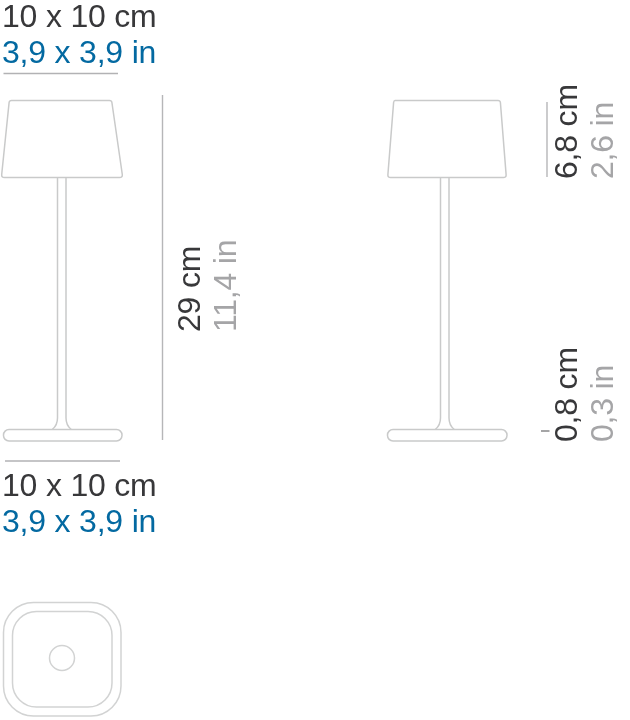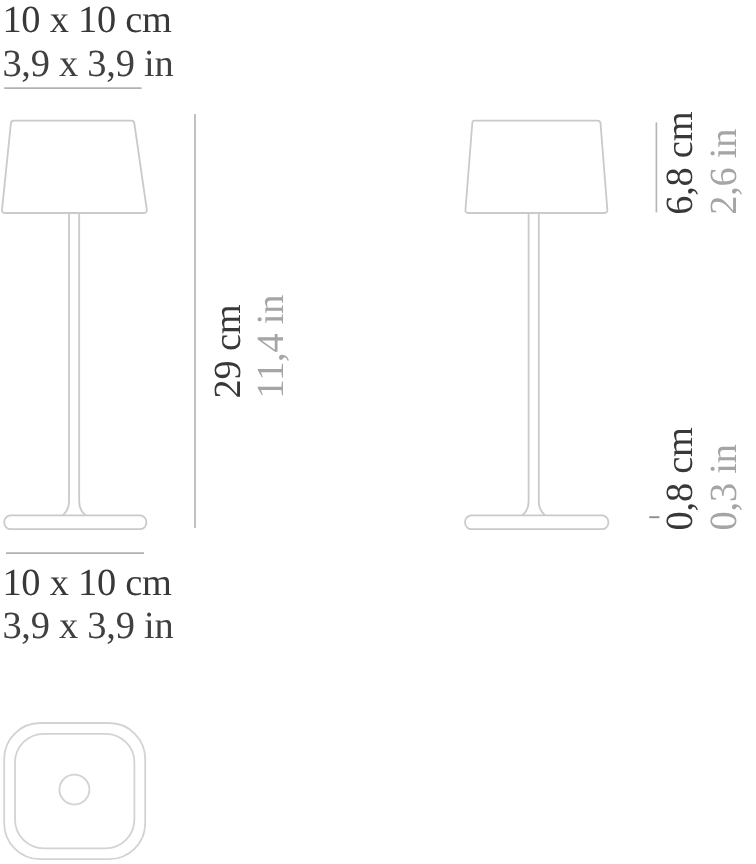--- a/index.html
+++ b/index.html
@@ -1,32 +1,32 @@
 <!DOCTYPE html>
 <html><head>
 <meta charset="utf-8">
 <style>
   html,body{margin:0;padding:0;background:#ffffff;}
   #stage{
     position:relative;
     width:630px;height:720px;
     overflow:hidden;
     background:#ffffff;
-    font-family:Liberation Serif, serif;
+    font-family:Liberation Sans, sans-serif;
   }
   #drawing-layer{position:absolute;left:0;top:0;}
   .dim-label{
     position:absolute;
     font-size:32px;
     line-height:36px;
     letter-spacing:-0.2px;
     white-space:nowrap;
   }
   .dim-label .metric{color:#38383a;}
-  .dim-label .imperial{color:#404040;}
+  .dim-label .imperial{color:#0369a1;}
   .vlabel{
     position:absolute;
     transform-origin:0 0;
     transform:rotate(-90deg);
     font-size:32px;
     line-height:36px;
     letter-spacing:-0.2px;
     white-space:nowrap;
   }
   .vlabel .metric{color:#38383a;}

